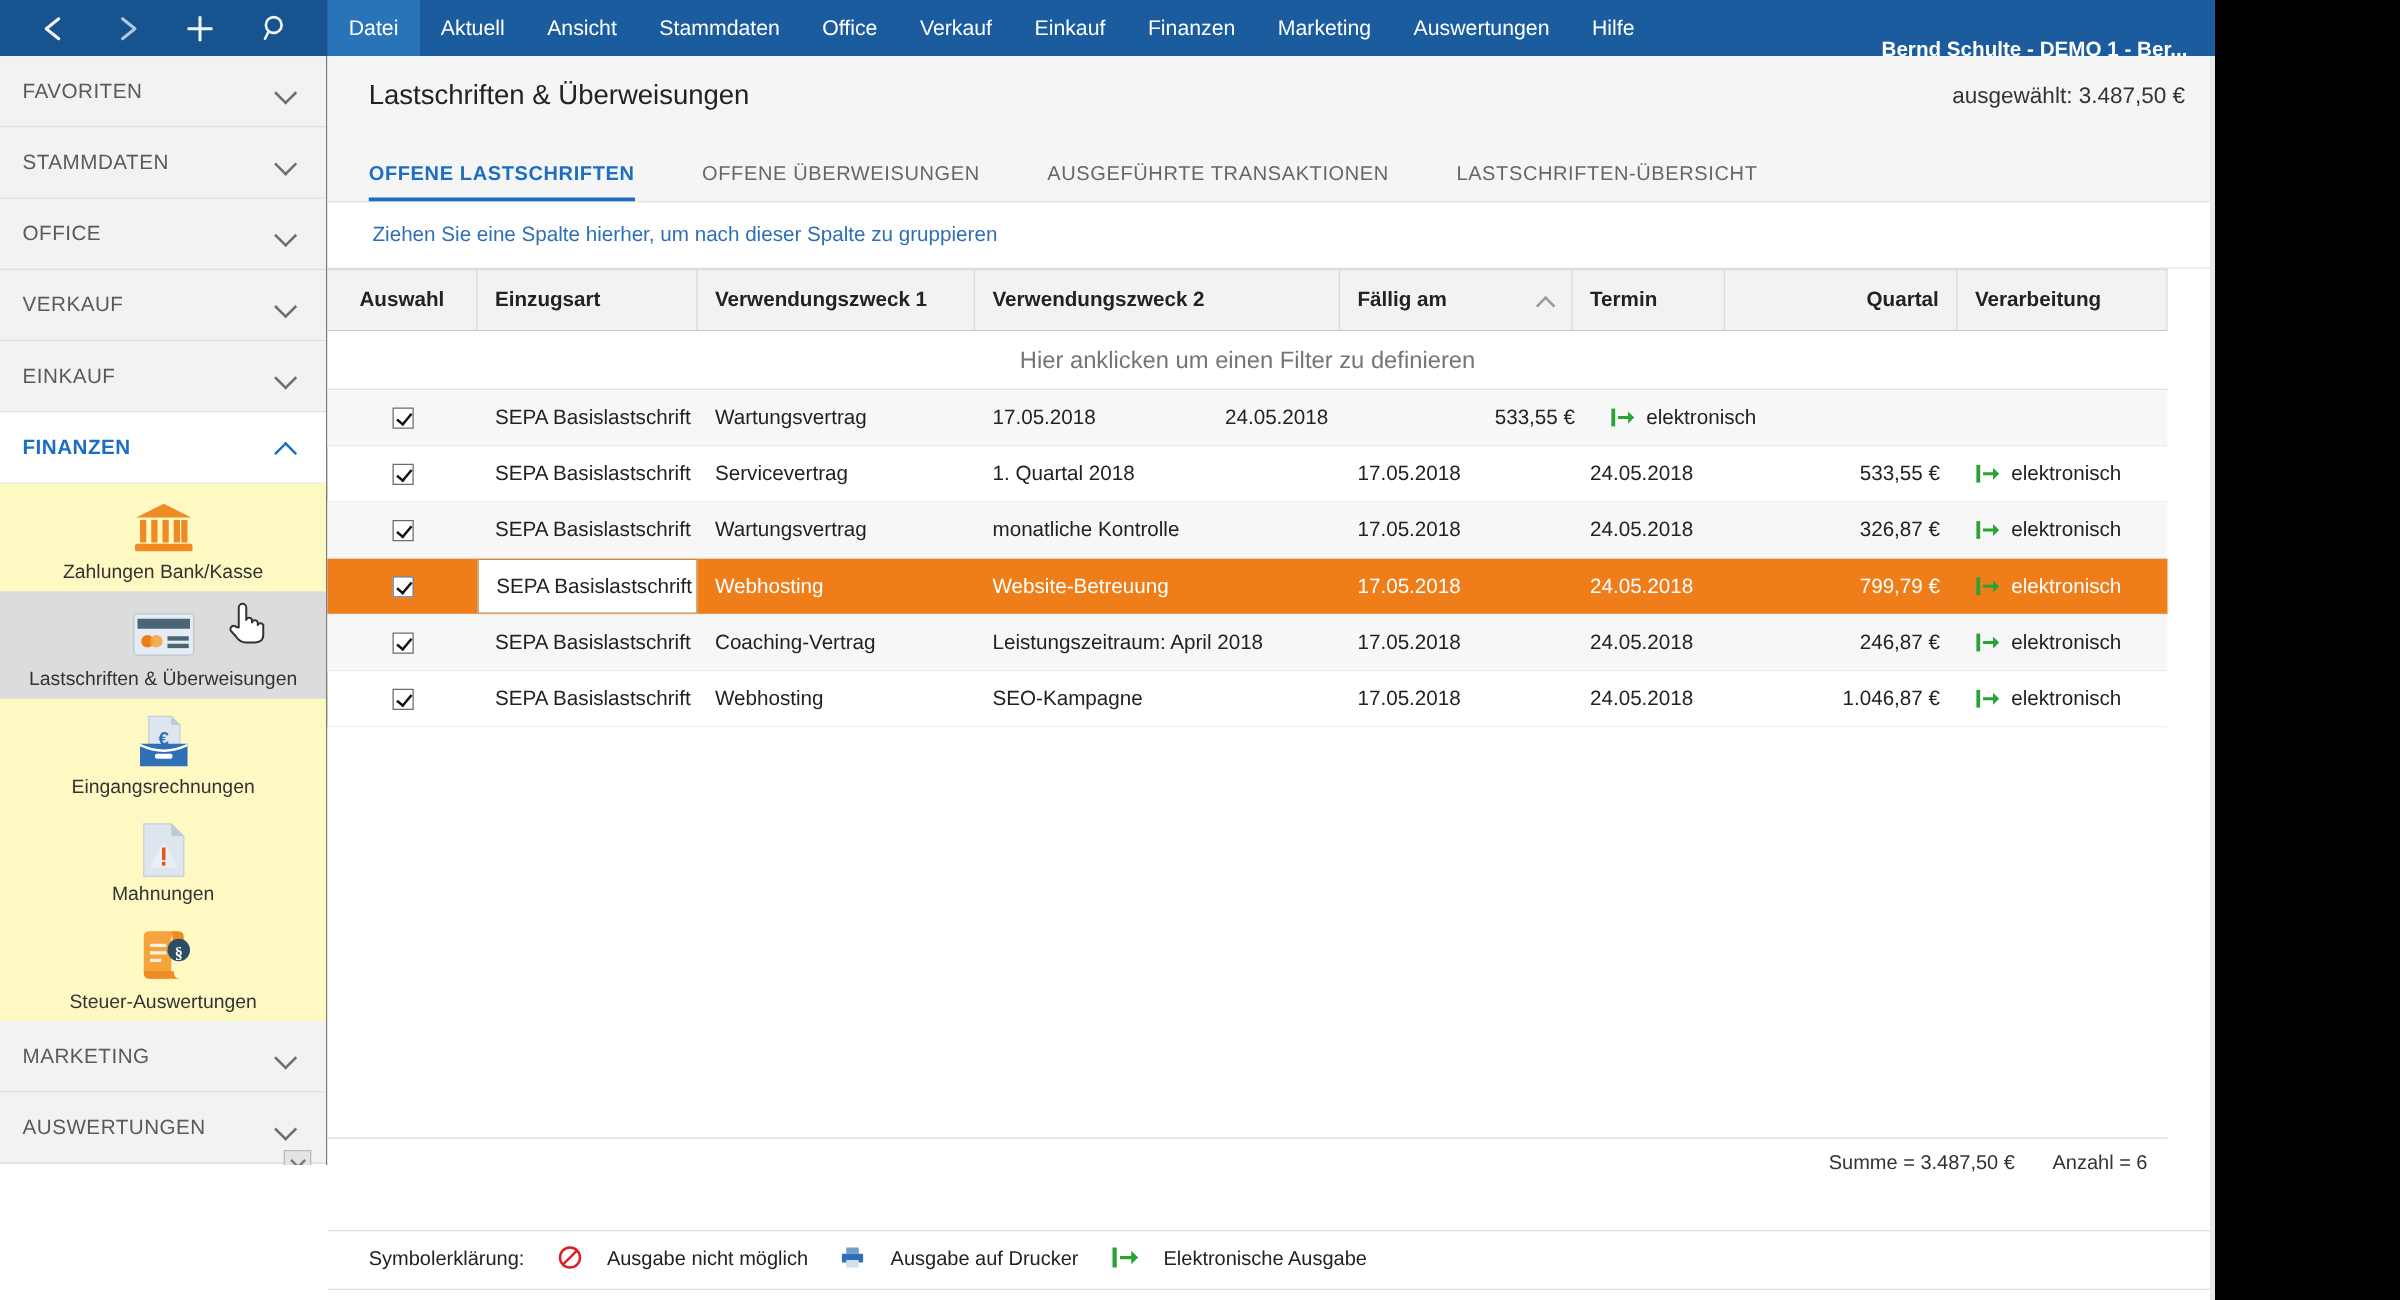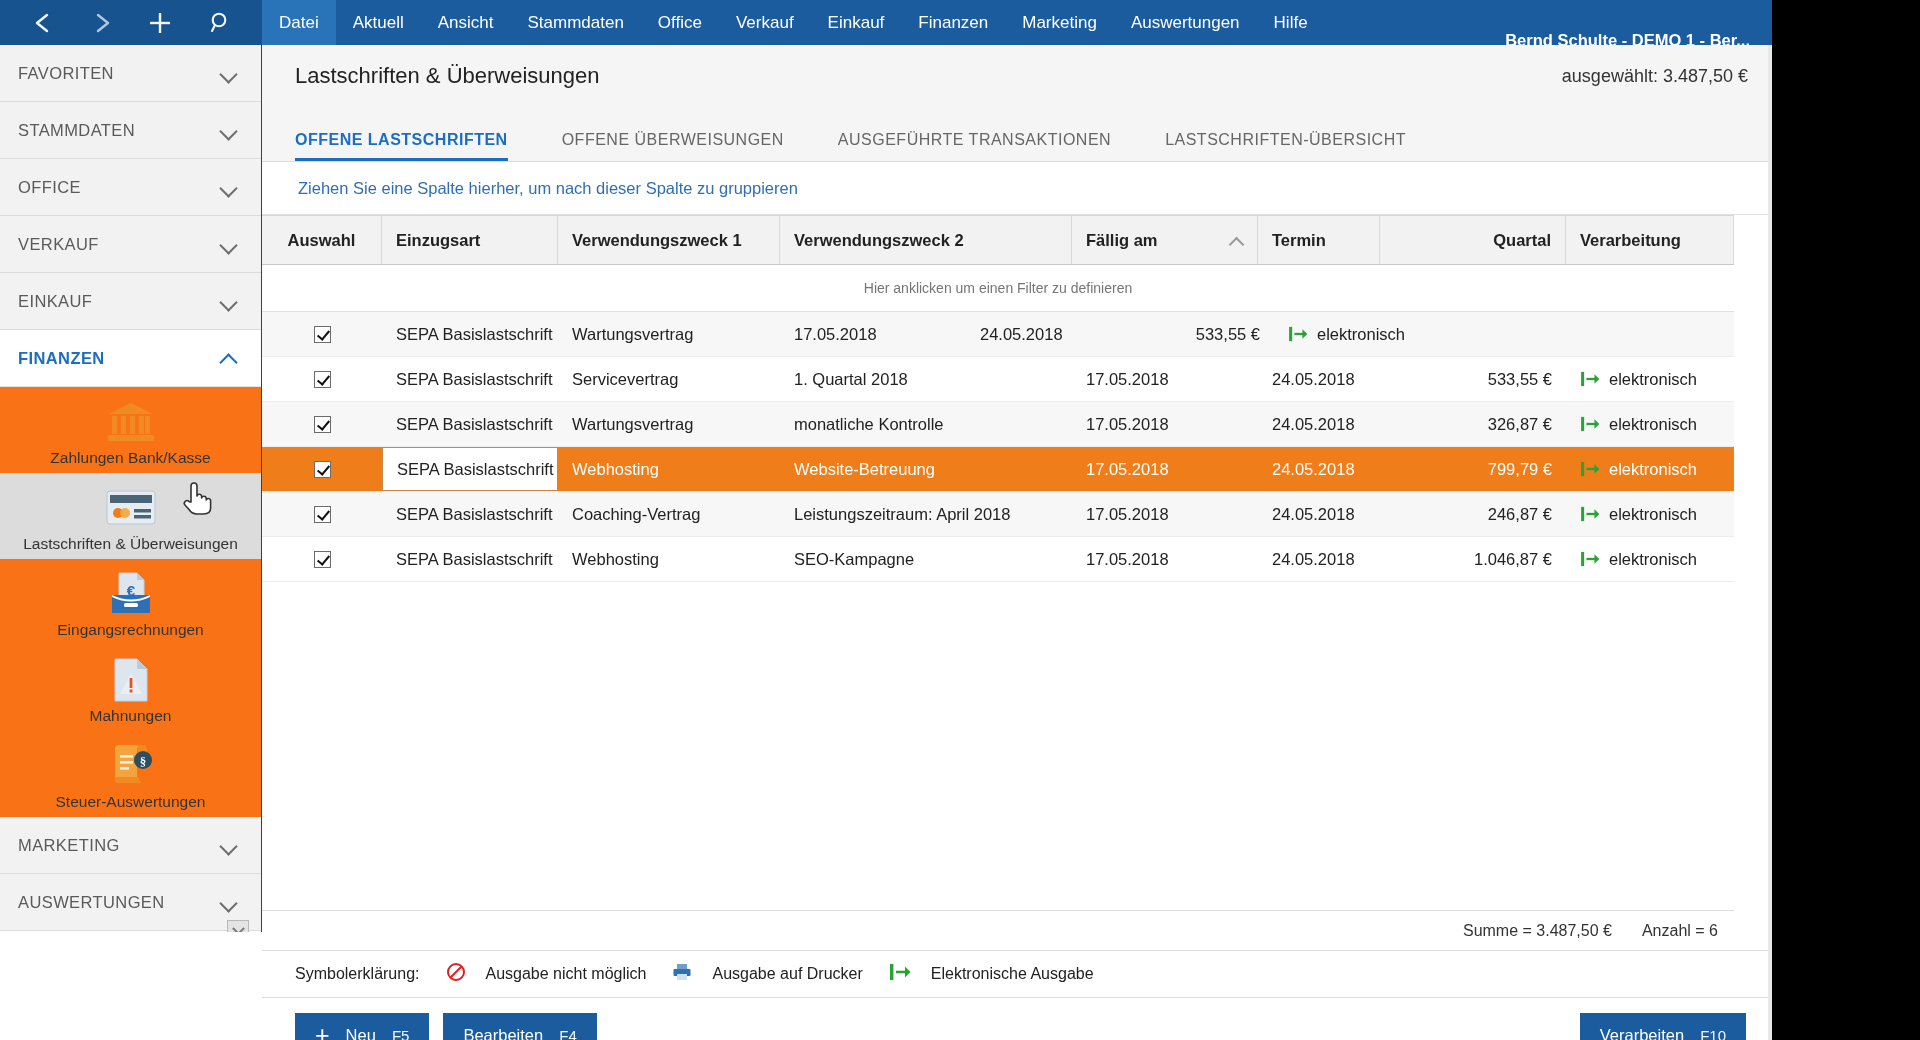--- a/index.html
+++ b/index.html
@@ -79,21 +79,21 @@
   .chev::before {
     content: ""; position: absolute; left: 1px; top: 0px;
     width: 11px; height: 11px;
     border-right: 2px solid #6e6e6e; border-bottom: 2px solid #6e6e6e;
     transform: rotate(45deg);
   }
   .chev.up::before {
     transform: rotate(225deg); top: 3px;
     border-right-color: #1b6ec2; border-bottom-color: #1b6ec2;
   }
-  .side-items { background: #f97316; }
+  .side-items { background: #fef9c3; }
   .side-item {
     height: 86px; position: relative;
     display: flex; flex-direction: column;
     align-items: center; justify-content: flex-end;
     padding-bottom: 6px; cursor: pointer;
   }
   .side-item.sel { background: #dcdcdc; }
   .side-item .ico {
     height: 50px; display: flex; align-items: center; justify-content: center;
   }
@@ -169,21 +169,21 @@
   }
   .grid-head .cell {
     display: flex; align-items: center;
     font-size: 16.5px; color: #222; font-weight: bold;
     border-right: 1px solid #d9d9d9;
     padding: 0 14px; position: relative;
   }
   .filter-row { height: 47px; background: #ffffff; border-bottom: 1px solid #e0e0e0; }
   .filter-hint {
     width: 1472px; text-align: center;
-    font-size: 14px; color: #757575;
+    font-size: 19px; color: #757575;
     line-height: 47px;
   }
   .data-row { height: 45px; border-bottom: 1px solid #ededed; }
   .data-row.alt { background: #f7f7f7; }
   .data-row.sel { background: #ef7d1a; color: #fff; }
   .data-row .cell {
     display: flex; align-items: center;
     font-size: 16.5px; color: #222;
     padding: 0 14px; overflow: hidden; white-space: nowrap;
   }
@@ -230,21 +230,21 @@
     border-top: 1px solid #dcdcdc;
     display: flex; align-items: center; justify-content: flex-end;
     padding-right: 16px; gap: 30px;
     font-size: 16px; color: #333; background: #fff;
   }
   .legend-bar {
     height: 48px; width: 1510px;
     border-top: 1px solid #dcdcdc; border-bottom: 1px solid #dcdcdc;
     display: flex; align-items: center;
     padding-left: 33px; gap: 26px;
-    font-size: 16px; color: #222; background: #fff;
+    font-size: 16px; color: #222; background: #fff; margin-top: 34px;
   }
   .legend-item { display: flex; align-items: center; gap: 20px; white-space: nowrap; }
   .action-bar {
     height: 74px; width: 1510px;
     display: flex; align-items: center;
     padding: 0 26px 0 33px; background: #fff;
   }
   .btn {
     background: #1b5c9e; color: #fff;
     height: 44px; display: flex; align-items: center;

